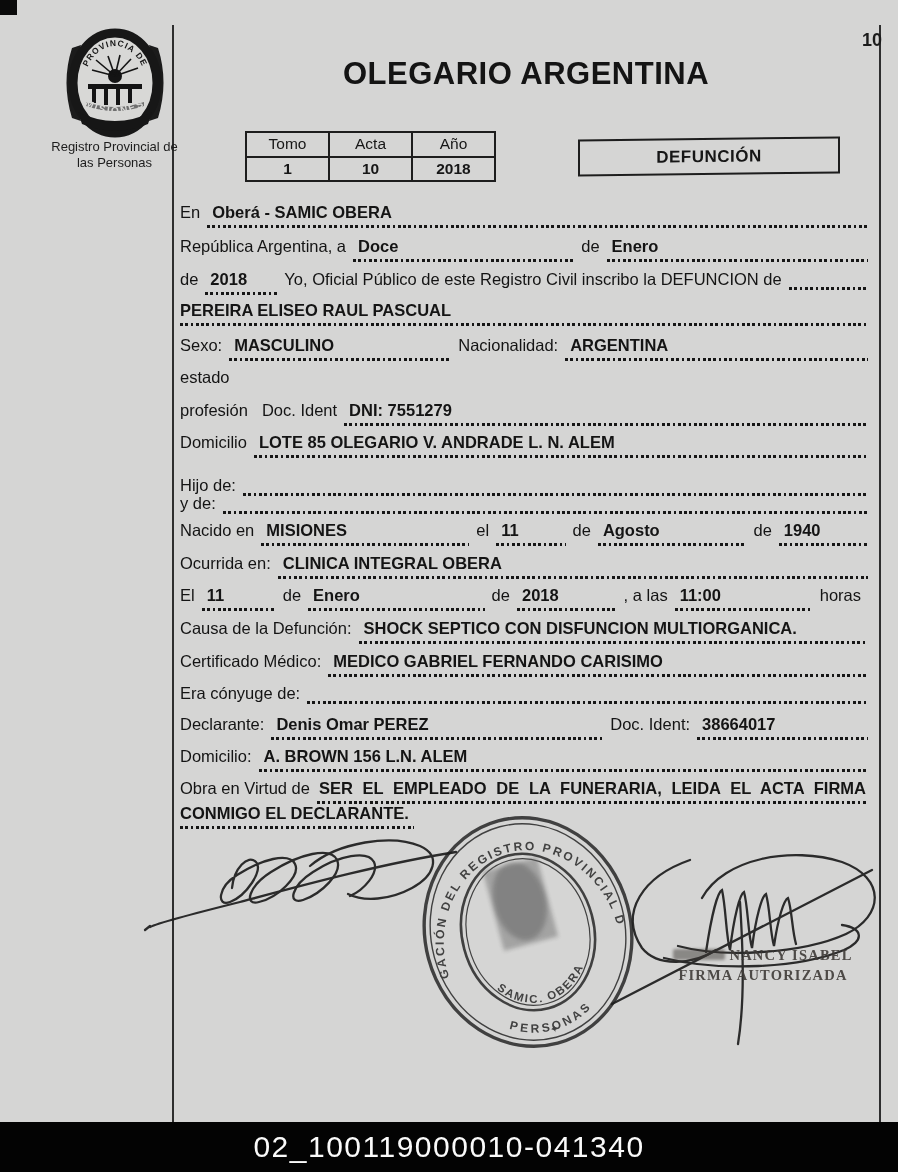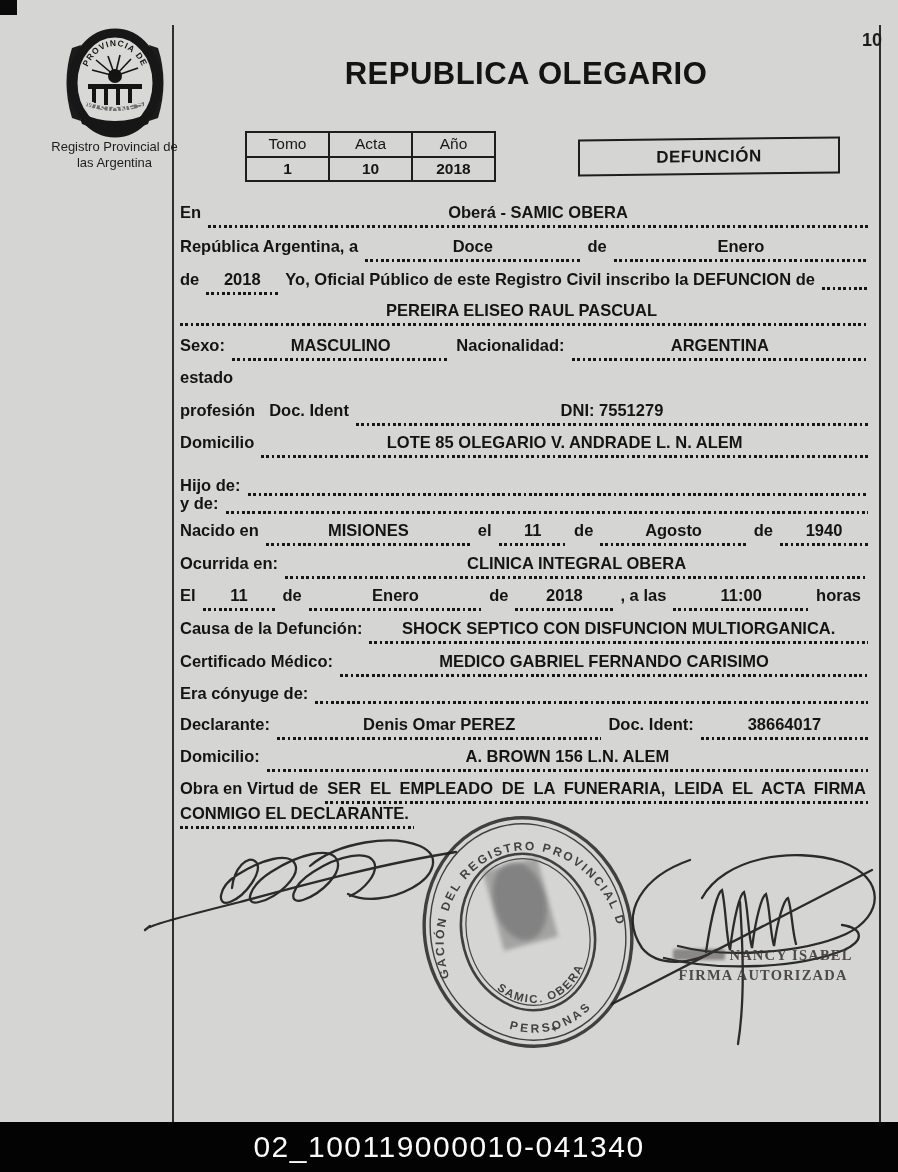--- a/index.html
+++ b/index.html
@@ -41,24 +41,24 @@
     border:2.5px solid #1d1d1d;display:flex;align-items:center;justify-content:center;
     font-size:17px;font-weight:bold;letter-spacing:.5px;transform:skewY(-.7deg);
   }
 
   
   .form{position:absolute;left:172px;top:0;width:708px;}
   .row{
     position:absolute;left:8px;right:12px;height:22px;
     display:flex;align-items:baseline;font-size:16.5px;white-space:nowrap;color:#141414;
   }
-  .lb{padding-right:7px;flex:0 0 auto;font-weight:bold;}
+  .lb{padding-right:7px;flex:0 0 auto;}
   .lb.after{padding-left:7px;}
   .seg{
-    position:relative;text-align:center;font-weight:bold;
+    position:relative;text-align:left;font-weight:bold;
     padding:0 5px 1px;min-width:20px;
   }
   .seg::after{
     content:"";position:absolute;left:0;right:0;bottom:-5px;height:2.8px;
     background:repeating-linear-gradient(90deg,#161616 0 2.7px,transparent 2.7px 5.3px);
   }
   .f1{flex:1 1 0;}
   .jseg{flex:1 1 0;position:relative;font-weight:bold;text-align:justify;text-align-last:justify;padding:0 2px 1px;}
   .jseg::after{
     content:"";position:absolute;left:0;right:0;bottom:-5px;height:2.8px;
@@ -121,24 +121,24 @@
   </g>
   <path d="M28,74 q29,10 58,0 l0,4 q-29,10 -58,0 z" fill="#2a2a2a" opacity=".6"></path>
   <path d="M20,84 q37,18 74,0 l-4,12 q-33,14 -66,0 z" fill="#161616"></path>
   <text font-size="10" font-weight="bold" letter-spacing="2" fill="#d9d9d7" font-family="Liberation Sans, sans-serif">
     <textPath href="#sealBotArc" startOffset="50%" text-anchor="middle">MISIONES</textPath>
   </text>
 </svg>
 
 <div class="org-label">
   <div>Registro Provincial de</div>
-  <div>las Argentina</div>
-</div>
-
-<div class="doc-title">REPUBLICA OLEGARIO</div>
+  <div>las Personas</div>
+</div>
+
+<div class="doc-title">OLEGARIO ARGENTINA</div>
 
 <div class="rec-table">
   <div class="rec-row hdr">
     <div class="rec-cell">Tomo</div>
     <div class="rec-cell">Acta</div>
     <div class="rec-cell">Año</div>
   </div>
   <div class="rec-row val">
     <div class="rec-cell">1</div>
     <div class="rec-cell">10</div>

